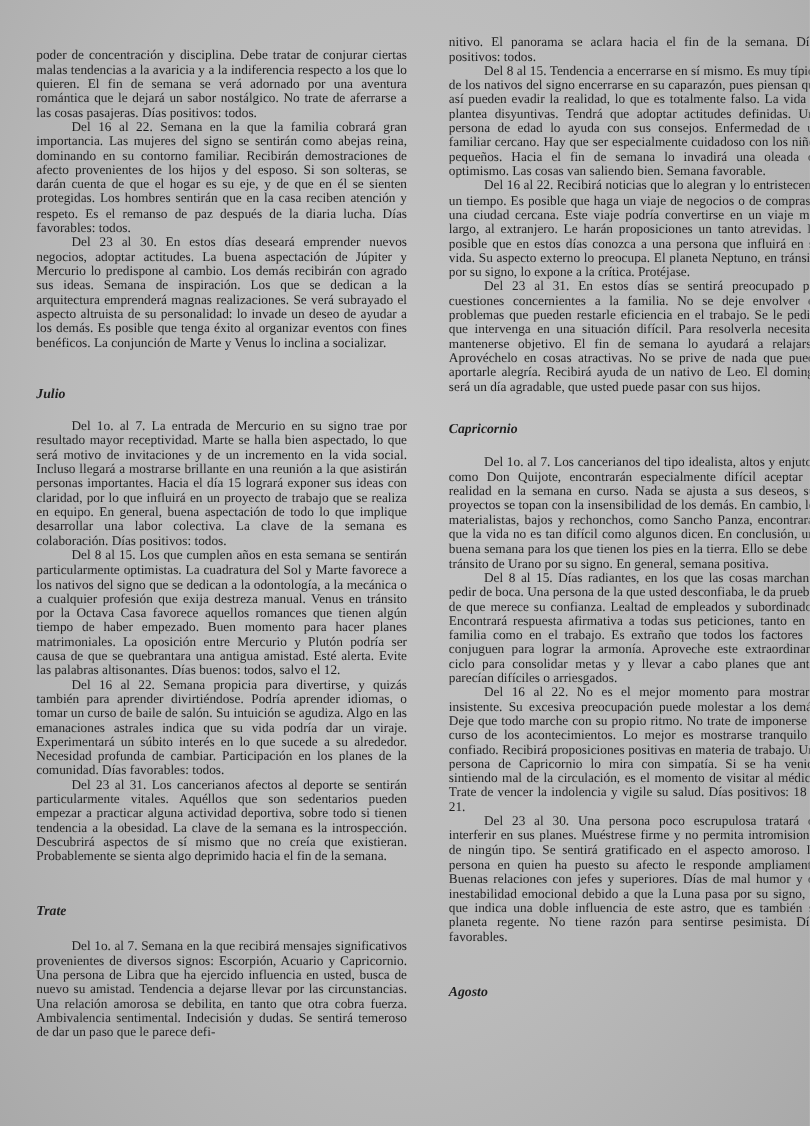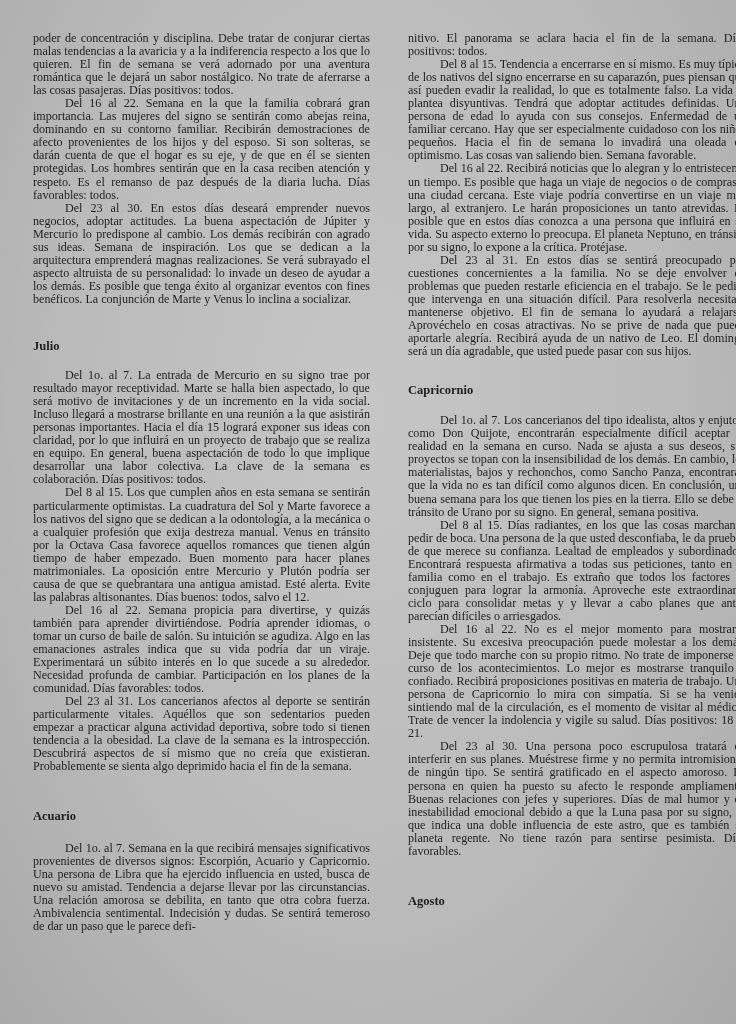--- a/index.html
+++ b/index.html
@@ -10,26 +10,26 @@
     font-family: "Liberation Serif", "DejaVu Serif", serif;
     color: #1e1e1e;
     position: relative;
   }
   .page { position: absolute; left: 0; top: 0; width: 736px; height: 1024px; }
   .col {
     position: absolute; top: 32px;
     font-size: 12.1px; line-height: 13.05px;
     text-align: justify; hyphens: manual;
   }
-  .col.left { left: 33px; width: 337px; }
+  .col.left { left: 33px; width: 337px; margin-top: 12px; }
   .col.right { left: 408px; width: 338px; }
   .col p { margin: 0; text-indent: 32px; }
   .col p.noindent { text-indent: 0; }
   .month {
-    font-size: 12.5px; margin: 0;
+    font-style: italic; font-size: 12.5px; margin: 0;
   }
   .spacer-a { height: 34px; }
   .spacer-b { height: 17px; }
   .spacer-c { height: 18px; }
   .spacer-d { height: 26px; }
   .spacer-e { height: 37px; }
   .spacer-f { height: 16px; }
 </style>
 </head>
 <body>
@@ -43,21 +43,21 @@
 
     <div class="spacer-a"></div>
     <h3 class="month">Julio</h3>
     <div class="spacer-f"></div>
     <p>Del 1o. al 7. La entrada de Mercurio en su signo trae por resultado mayor receptividad. Marte se halla bien aspectado, lo que será motivo de invitaciones y de un incremento en la vida social. Incluso llegará a mostrarse brillante en una reunión a la que asistirán personas importantes. Hacia el día 15 logrará exponer sus ideas con claridad, por lo que influirá en un proyecto de trabajo que se realiza en equipo. En general, buena aspectación de todo lo que implique desarrollar una labor colectiva. La clave de la semana es colaboración. Días positivos: todos.</p>
     <p>Del 8 al 15. Los que cumplen años en esta semana se sentirán particularmente optimistas. La cuadratura del Sol y Marte favorece a los nativos del signo que se dedican a la odontología, a la mecánica o a cualquier profesión que exija destreza manual. Venus en tránsito por la Octava Casa favorece aquellos romances que tienen algún tiempo de haber empezado. Buen momento para hacer planes matrimoniales. La oposición entre Mercurio y Plutón podría ser causa de que se quebrantara una antigua amistad. Esté alerta. Evite las palabras altisonantes. Días buenos: todos, salvo el 12.</p>
     <p>Del 16 al 22. Semana propicia para divertirse, y quizás también para aprender divirtiéndose. Podría aprender idiomas, o tomar un curso de baile de salón. Su intuición se agudiza. Algo en las emanaciones astrales indica que su vida podría dar un viraje. Experimentará un súbito interés en lo que sucede a su alrededor. Necesidad profunda de cambiar. Participación en los planes de la comunidad. Días favorables: todos.</p>
     <p>Del 23 al 31. Los cancerianos afectos al deporte se sentirán particularmente vitales. Aquéllos que son sedentarios pueden empezar a practicar alguna actividad deportiva, sobre todo si tienen tendencia a la obesidad. La clave de la semana es la introspección. Descubrirá aspectos de sí mismo que no creía que existieran. Probablemente se sienta algo deprimido hacia el fin de la semana.</p>
 
     <div class="spacer-e"></div>
-    <h3 class="month">Acuario</h3>
+    <h3 class="month">Trate</h3>
     <div class="spacer-c"></div>
     <p>Del 1o. al 7. Semana en la que recibirá mensajes significativos provenientes de diversos signos: Escorpión, Acuario y Capricornio. Una persona de Libra que ha ejercido influencia en usted, busca de nuevo su amistad. Tendencia a dejarse llevar por las circunstancias. Una relación amorosa se debilita, en tanto que otra cobra fuerza. Ambivalencia sentimental. Indecisión y dudas. Se sentirá temeroso de dar un paso que le parece defi-</p>
   </div>
 
   <div class="col right">
     <p class="noindent">nitivo. El panorama se aclara hacia el fin de la semana. Días positivos: todos.</p>
     <p>Del 8 al 15. Tendencia a encerrarse en sí mismo. Es muy típico de los nativos del signo encerrarse en su caparazón, pues piensan que así pueden evadir la realidad, lo que es totalmente falso. La vida le plantea disyuntivas. Tendrá que adoptar actitudes definidas. Una persona de edad lo ayuda con sus consejos. Enfermedad de un familiar cercano. Hay que ser especialmente cuidadoso con los niños pequeños. Hacia el fin de semana lo invadirá una oleada de optimismo. Las cosas van saliendo bien. Semana favorable.</p>
     <p>Del 16 al 22. Recibirá noticias que lo alegran y lo entristecen a un tiempo. Es posible que haga un viaje de negocios o de compras a una ciudad cercana. Este viaje podría convertirse en un viaje más largo, al extranjero. Le harán proposiciones un tanto atrevidas. Es posible que en estos días conozca a una persona que influirá en su vida. Su aspecto externo lo preocupa. El planeta Neptuno, en tránsito por su signo, lo expone a la crítica. Protéjase.</p>
     <p>Del 23 al 31. En estos días se sentirá preocupado por cuestiones concernientes a la familia. No se deje envolver en problemas que pueden restarle eficiencia en el trabajo. Se le pedirá que intervenga en una situación difícil. Para resolverla necesitará mantenerse objetivo. El fin de semana lo ayudará a relajarse. Aprovéchelo en cosas atractivas. No se prive de nada que pueda aportarle alegría. Recibirá ayuda de un nativo de Leo. El domingo será un día agradable, que usted puede pasar con sus hijos.</p>
 

